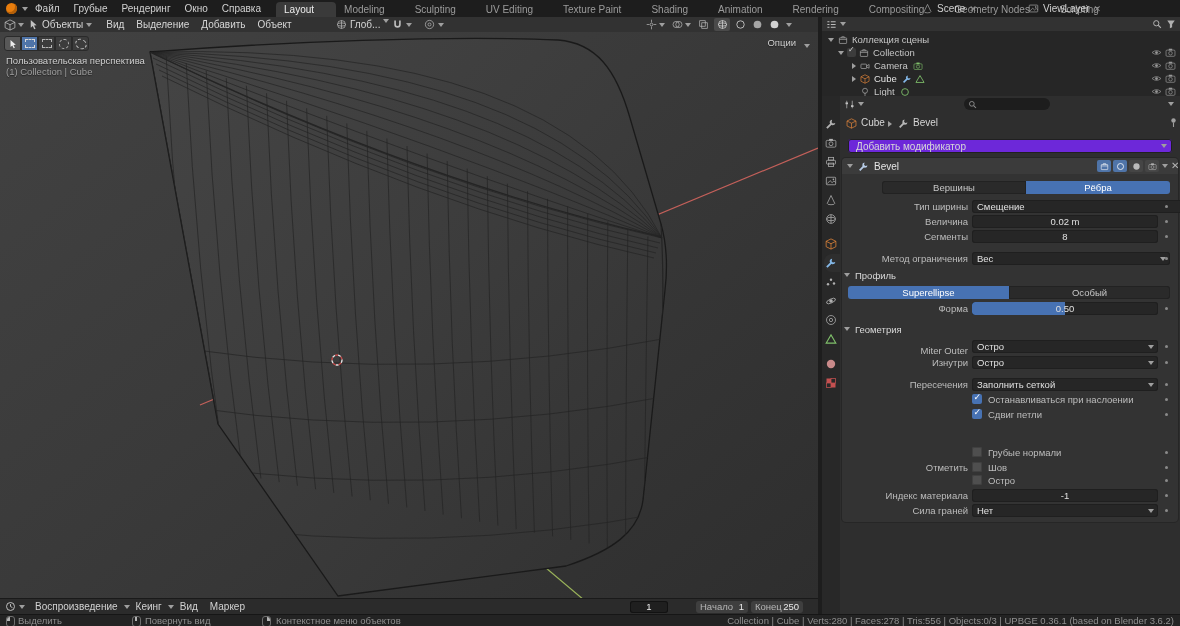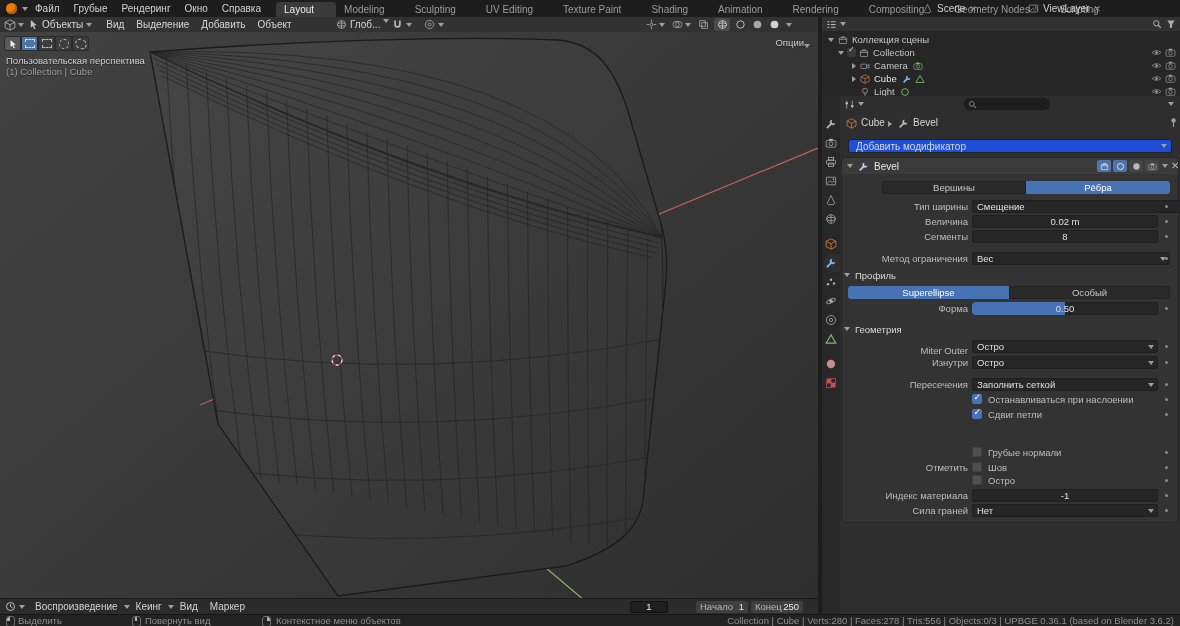--- a/index.html
+++ b/index.html
@@ -380,21 +380,21 @@
       </div>
     <div class="tool-btn" style="left:55px;top:4px">
         <span class="dash-ci" style="border-color:#b5b5b5"></span>
       </div>
     <div class="tool-btn" style="left:72px;top:4px;border-radius:0 3px 3px 0">
         <span class="dash-ci" style="border-color:#b5b5b5;transform:rotate(35deg) scaleX(1.2)"></span>
       </div>
     
     <div class="ovtext" style="left:6px;top:23px">Пользовательская перспектива</div>
     <div class="ovtext" style="left:6px;top:34px;color:#9e9e9e">(1) Collection | Cube</div>
-    <div class="ovtext" style="right:8px;top:5px;display:flex;align-items:flex-end;gap:0">
+    <div class="ovtext" style="right:8px;top:5px;display:flex;align-items:flex-end;gap:8px">
       <span>Опции</span>
       <span class="car"></span>
     </div>
   </div>
 
   <div id="outliner">
     <div id="ol-header">
       <svg class="ic" width="11" height="11" style="color:#c2c2c2;margin-left:4px">
           <use href="#i-list"></use>
         </svg>
@@ -547,21 +547,21 @@
       <span class="abs" style="left:21px;top:21px;color:#d6d6d6">Cube</span>
       <span class="tri-r abs" style="left:48px;top:25px"></span>
       <svg class="ic abs" style="left:58px;top:22px;color:#b8b8b8" width="11" height="11">
           <use href="#i-wrench"></use>
         </svg>
       <span class="abs" style="left:73px;top:21px;color:#d6d6d6">Bevel</span>
       <svg class="ic abs" style="left:328px;top:21px;color:#9f9f9f" width="11" height="11">
           <use href="#i-pin"></use>
         </svg>
 
-      <span class="abs" style="left:8px;top:43px;width:324px;height:14px;background:#1d4ed8;border-radius:3px;box-shadow:inset 0 0 0 1px #202020;display:flex;align-items:center">
+      <span class="abs" style="left:8px;top:43px;width:324px;height:14px;background:#6d28d9;border-radius:3px;box-shadow:inset 0 0 0 1px #202020;display:flex;align-items:center">
         <span style="margin-left:8px;color:#d8d8d8">Добавить модификатор</span>
         <span class="car" style="position:absolute;right:5px"></span>
       </span>
 
       <div class="panel"></div>
       <div class="panel-hd"></div>
       <span class="car abs" style="left:7px;top:68px"></span>
       <svg class="ic abs" style="left:18px;top:65px;color:#b8cde8" width="11" height="11">
           <use href="#i-wrench"></use>
         </svg>

